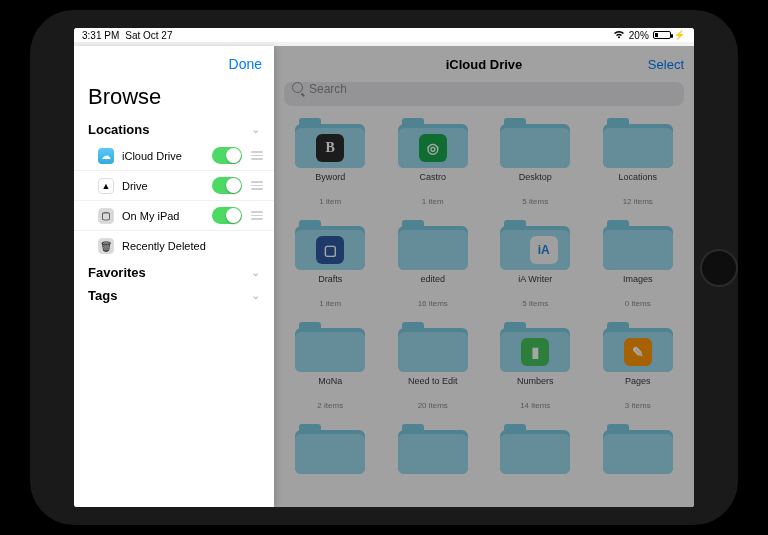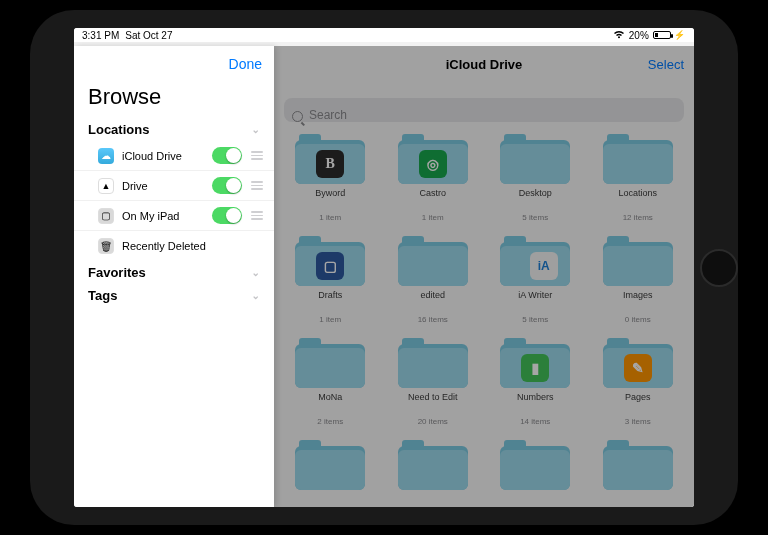--- a/index.html
+++ b/index.html
@@ -21,21 +21,21 @@
   .battery .fill{position:absolute;left:1px;top:1px;height:4px;width:3px;background:#000;}
   .bolt{font-size:9px;}
 
   
   .dim { position:absolute; top:18px; bottom:0; left:200px; right:0; background: rgba(0,0,0,0.35); z-index:30; pointer-events:none; }
 
   
   .main { position:absolute; top:18px; bottom:0; left:200px; right:0; background:#f7f7f7; display:flex; flex-direction:column; z-index:20; }
   .mainhdr { height:36px; display:flex; align-items:center; justify-content:center; position:relative; font-size:13px; font-weight:600; }
   .mainhdr .select { position:absolute; right:10px; color:#007aff; font-weight:400; }
-  .searchbar { margin:16px 10px 8px; background:#e4e4e6; border-radius:8px; height:24px; display:flex; align-items:flex-end; padding:0 8px; color:#8a8a8e; font-size:12px; gap:6px;}
+  .searchbar { margin:0 10px 8px; background:#e4e4e6; border-radius:8px; height:24px; display:flex; align-items:flex-start; padding:0 8px; color:#8a8a8e; font-size:12px; gap:6px;}
   .search-icon{width:11px;height:11px;border:1.5px solid #8a8a8e;border-radius:50%;position:relative;}
   .search-icon::after{content:"";position:absolute;right:-3px;bottom:-3px;width:4px;height:1.5px;background:#8a8a8e;transform:rotate(45deg);}
 
   .grid { flex:1; overflow:hidden; padding:4px 10px; display:grid; grid-template-columns: repeat(4,1fr); gap:14px 10px; align-content:start; }
   .folder { display:flex; flex-direction:column; align-items:center; font-size:9px; color:#3a3a3a; }
   .folder-icon { width:70px; height:50px; position:relative; margin-bottom:4px; }
   .folder-icon .back{position:absolute;inset:0;top:6px;background:#7cc9e0;border-radius:6px;}
   .folder-icon .tab{position:absolute;left:4px;top:0;width:22px;height:10px;background:#7cc9e0;border-radius:3px 3px 0 0;}
   .folder-icon .front{position:absolute;inset:0;top:10px;background:#9cd9eb;border-radius:6px;display:flex;align-items:center;justify-content:center;}
   .appbox{width:28px;height:28px;border-radius:6px;display:flex;align-items:center;justify-content:center;font-size:14px;font-weight:600;color:#fff;}

